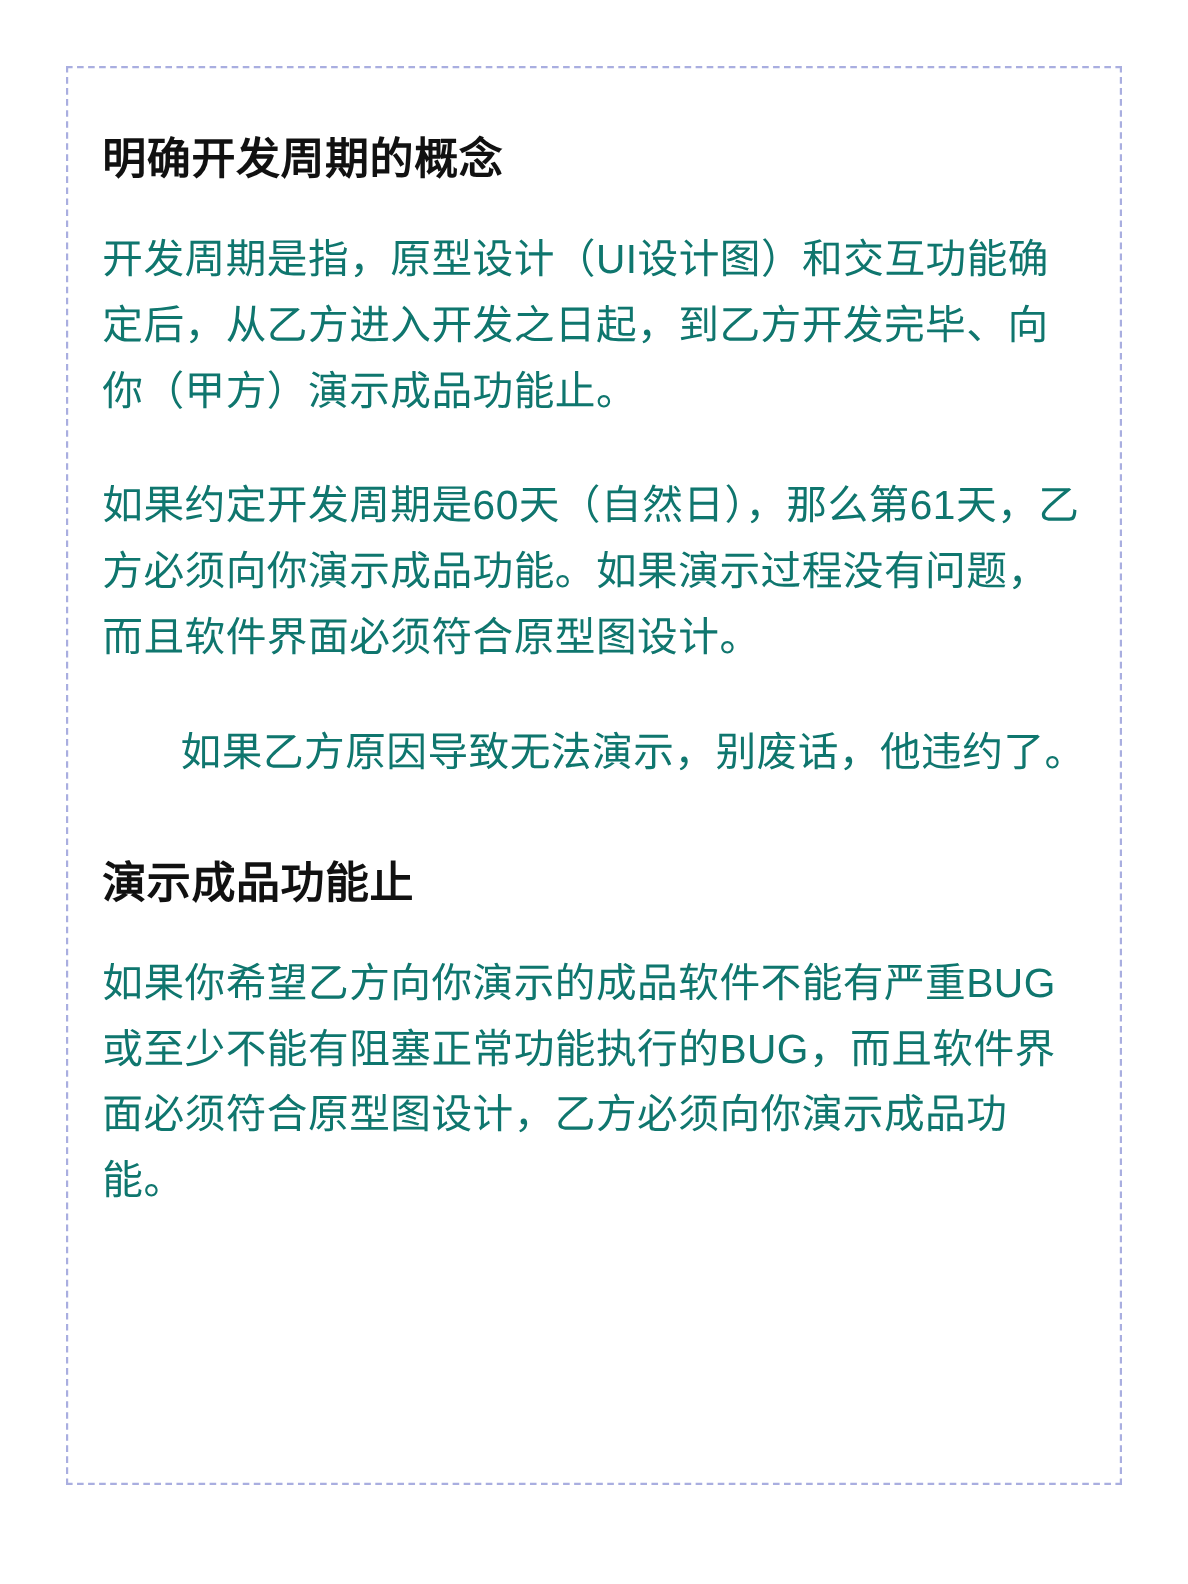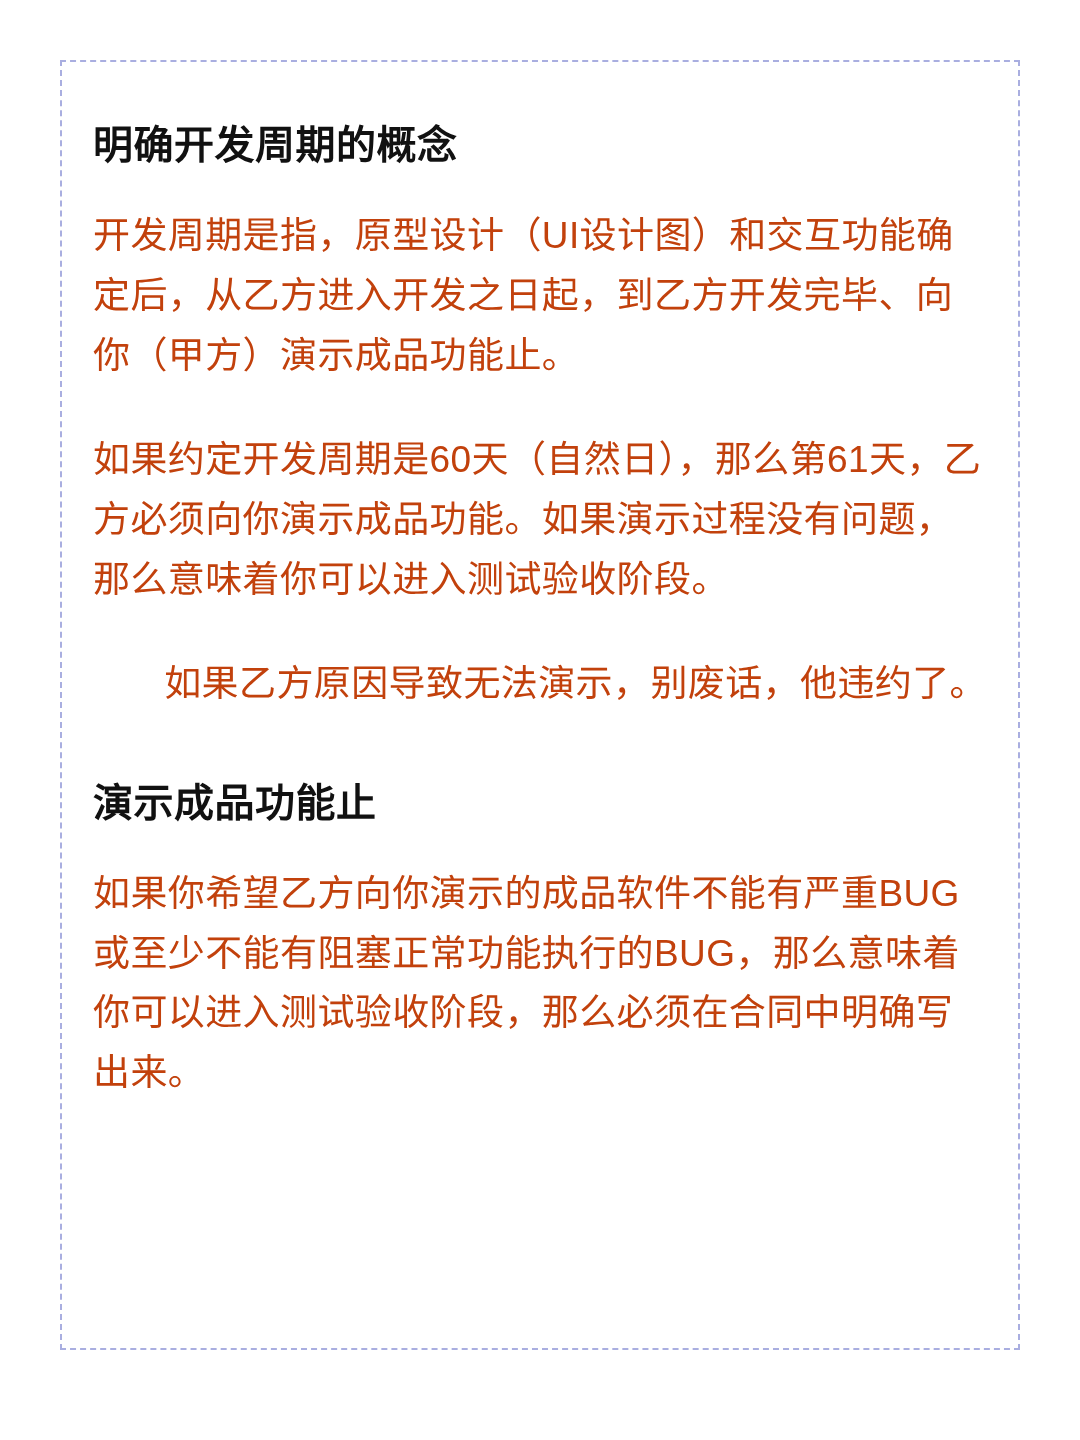--- a/index.html
+++ b/index.html
@@ -43,21 +43,21 @@
     letter-spacing: 0.5px;
     color: #111111;
   }
   h2.section-title.second {
     margin-top: 62px;
   }
   p.para {
     font-size: 37px;
     line-height: 1.62;
     margin: 0 0 44px 0;
-    color: #c2410c;
+    color: #0f766e;
     letter-spacing: 0.4px;
     text-align: left;
   }
   p.para.tight {
     margin-bottom: 40px;
     text-align: right;
   }
   p.para:last-child {
     margin-bottom: 0;
   }
@@ -67,23 +67,23 @@
 
 <div class="page">
   <div class="dashed-frame"></div>
 
   <div class="content">
 
     <h2 class="section-title">明确开发周期的概念</h2>
 
     <p class="para">开发周期是指，原型设计（UI设计图）和交互功能确定后，从乙方进入开发之日起，到乙方开发完毕、向你（甲方）演示成品功能止。</p>
 
-    <p class="para">如果约定开发周期是60天（自然日），那么第61天，乙方必须向你演示成品功能。如果演示过程没有问题，那么意味着你可以进入测试验收阶段。</p>
+    <p class="para">如果约定开发周期是60天（自然日），那么第61天，乙方必须向你演示成品功能。如果演示过程没有问题，而且软件界面必须符合原型图设计。</p>
 
     <p class="para tight">如果乙方原因导致无法演示，别废话，他违约了。</p>
 
     <h2 class="section-title second">演示成品功能止</h2>
 
 
-    <p class="para">如果你希望乙方向你演示的成品软件不能有严重BUG或至少不能有阻塞正常功能执行的BUG，那么意味着你可以进入测试验收阶段，那么必须在合同中明确写出来。</p>
+    <p class="para">如果你希望乙方向你演示的成品软件不能有严重BUG或至少不能有阻塞正常功能执行的BUG，而且软件界面必须符合原型图设计，乙方必须向你演示成品功能。</p>
 
   </div>
 </div>
 
 </body></html>

